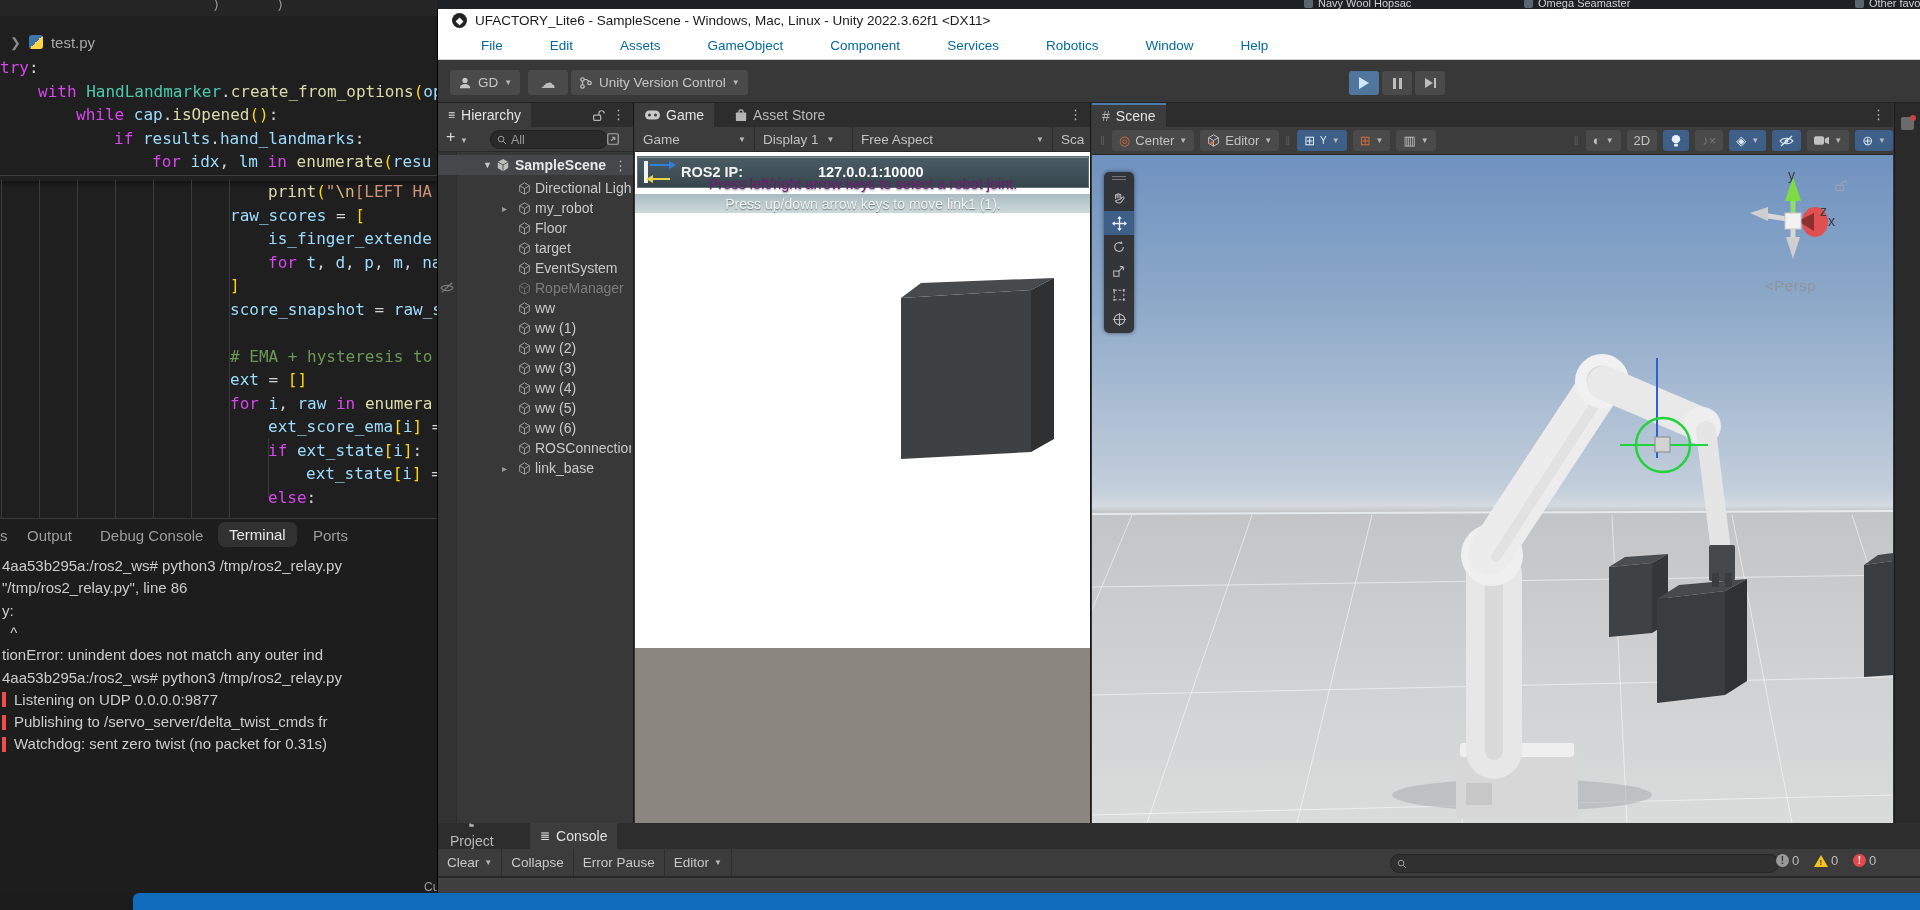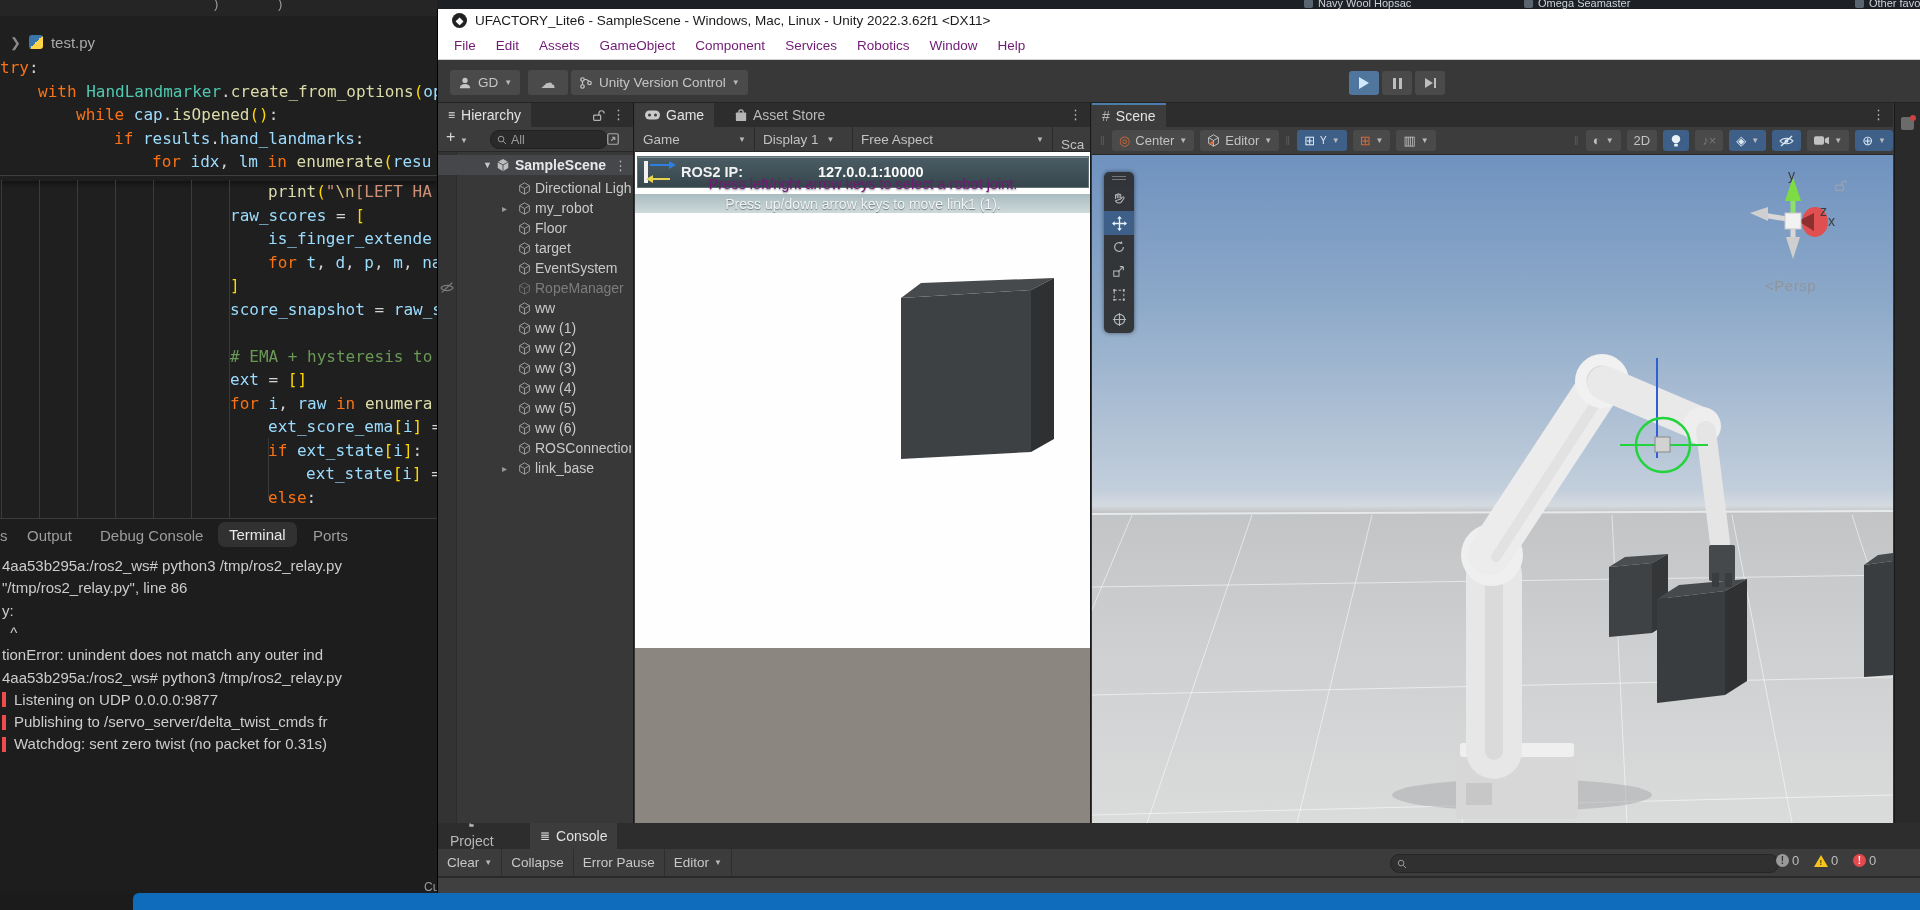--- a/index.html
+++ b/index.html
@@ -15,21 +15,21 @@
   .crumb-chev{color:#8a8a8a;font-size:13px;}
   .py-icon{width:14px;height:14px;border-radius:3px;background:linear-gradient(135deg,#3a76ab 0 50%,#ffd445 50% 100%);display:inline-block;}
   #vs-code-area{left:0;top:54px;width:437px;height:464px;overflow:hidden;font-family:"DejaVu Sans Mono",monospace;font-size:16px;}
   .code-line{position:absolute;height:23.5px;line-height:23.5px;white-space:pre;color:#d4d4d4;}
   #code-sticky{position:absolute;left:0;top:2px;width:437px;height:120px;background:#1f1f1f;}
   #sticky-divider{position:absolute;left:0;top:121px;width:437px;height:5px;border-top:1px solid #3f3f3f;box-shadow:0 3px 5px rgba(0,0,0,.45);}
   #code-body{position:absolute;left:0;top:126px;width:437px;height:338px;}
   #indent-guides{position:absolute;left:1px;top:0;width:230px;height:338px;
      background:repeating-linear-gradient(to right,#3a3a3a 0 1px,transparent 1px 38px);}
   .guide-extra{position:absolute;width:1px;background:#3a3a3a;}
-  .tk-kw{color:#f97316}.tk-fn{color:#dcdcaa}.tk-cls{color:#4ec9b0}.tk-var{color:#9cdcfe}
+  .tk-kw{color:#d946ef}.tk-fn{color:#dcdcaa}.tk-cls{color:#4ec9b0}.tk-var{color:#9cdcfe}
   .tk-pn{color:#d4d4d4}.tk-br{color:#ffd700}.tk-str{color:#ce9178}.tk-cm{color:#6a9955}.tk-esc{color:#d7ba7d}
 
   #vs-panel{left:0;top:518px;width:437px;height:375px;border-top:1px solid #3a3a3a;background:#1d1d1d;}
   .ptab{position:absolute;top:8px;font-size:15px;color:#9d9d9d;white-space:nowrap;}
   .ptab.active{background:#313132;color:#e8e8e8;border-radius:7px;padding:4px 11px;top:3px;}
   #terminal-lines{position:absolute;left:0;top:36px;width:437px;height:230px;
      font-family:Liberation Sans, sans-serif;font-size:15px;color:#cccccc;}
   .term-line{position:absolute;left:2px;height:22.3px;line-height:22.3px;white-space:pre;display:flex;align-items:center;}
   .tbar{display:inline-block;width:4px;height:15px;background:#f14c4c;margin-right:8px;flex:none;}
   #vs-bottom-frag{left:424px;top:880px;color:#9b9b9b;font-size:12px;}
@@ -40,21 +40,21 @@
   #topstrip{left:437px;top:0;width:1483px;height:9px;background:#1d2024;overflow:hidden;}
   .bm{position:absolute;top:-3px;display:flex;gap:5px;align-items:center;color:#cdd2d8;font-size:11px;white-space:nowrap;}
   .bm-dot{width:9px;height:9px;border-radius:2px;background:#5a6570;display:inline-block;}
 
   
   #unity{left:437px;top:9px;width:1483px;height:884px;background:#383838;border-left:1px solid #000;box-sizing:border-box;overflow:hidden;}
   #u-titlebar{left:0;top:0;width:1483px;height:23px;background:#ffffff;display:flex;align-items:center;gap:8px;padding-left:14px;}
   .u-logo{width:15px;height:15px;border-radius:50%;background:#222;color:#fff;font-size:10px;display:flex;align-items:center;justify-content:center;}
   #u-title{color:#1a1a1a;font-size:13.5px;}
   #u-menubar{left:0;top:23px;width:1483px;height:28px;background:#ffffff;display:flex;align-items:center;gap:4px;padding-left:8px;border-bottom:1px solid #d0d0d0;box-sizing:border-box;}
-  .u-menu{color:#701a75;font-size:13.5px;padding:3px 8px;}
+  .u-menu{color:#0369a1;font-size:13.5px;padding:3px 8px;margin-left:27px;}
   #u-toolbar{left:0;top:51px;width:1483px;height:43px;background:#383838;border-bottom:1px solid #232323;box-sizing:border-box;}
   .chip{position:absolute;top:10px;height:25px;background:#4a4a4a;border-radius:3px;display:flex;align-items:center;gap:6px;padding:0 8px;color:#c6c6c6;font-size:13.5px;}
   .dd{font-size:8px;color:#b8b8b8;}
   .playchip{position:absolute;top:11px;width:30px;height:24px;background:#4a4a4a;border-radius:3px;display:flex;align-items:center;justify-content:center;}
   .playchip.on{background:#51769d;}
   .tri-play{width:0;height:0;border-left:10px solid #cfe8ff;border-top:6px solid transparent;border-bottom:6px solid transparent;}
   .pausebars{display:flex;gap:3px;}
   .pausebars i{display:block;width:3px;height:11px;background:#bdbdbd;}
   .stepwrap{display:flex;align-items:center;gap:1px;}
   .tri-step{width:0;height:0;border-left:8px solid #bdbdbd;border-top:5px solid transparent;border-bottom:5px solid transparent;}
@@ -503,21 +503,21 @@
           <span class="dd" style="position:absolute;right:8px;">▼</span>
         </div>
         <div class="gdrop" style="left:120px;width:98px;">
           <span>Display 1</span>
           <span class="dd">▼</span>
         </div>
         <div class="gdrop" style="left:218px;width:200px;">
           <span>Free Aspect</span>
           <span class="dd" style="position:absolute;right:8px;">▼</span>
         </div>
-        <div class="gdrop" style="left:418px;width:38px;border-right:none;align-items:flex-end;">
+        <div class="gdrop" style="left:418px;width:38px;border-right:none;">
           <span>Sca</span>
         </div>
       </div>
       <div id="game-viewport">
         <svg id="game-cube" viewBox="0 0 456 671">
           <polygon points="266,146 396,138 396,300 266,307" fill="#3e4144"></polygon>
           <polygon points="266,146 286,131 419,126 396,138" fill="#474a4d"></polygon>
           <polygon points="396,300 396,138 419,126 419,287" fill="#2e3032"></polygon>
         </svg>
         <div id="game-grey"></div>

